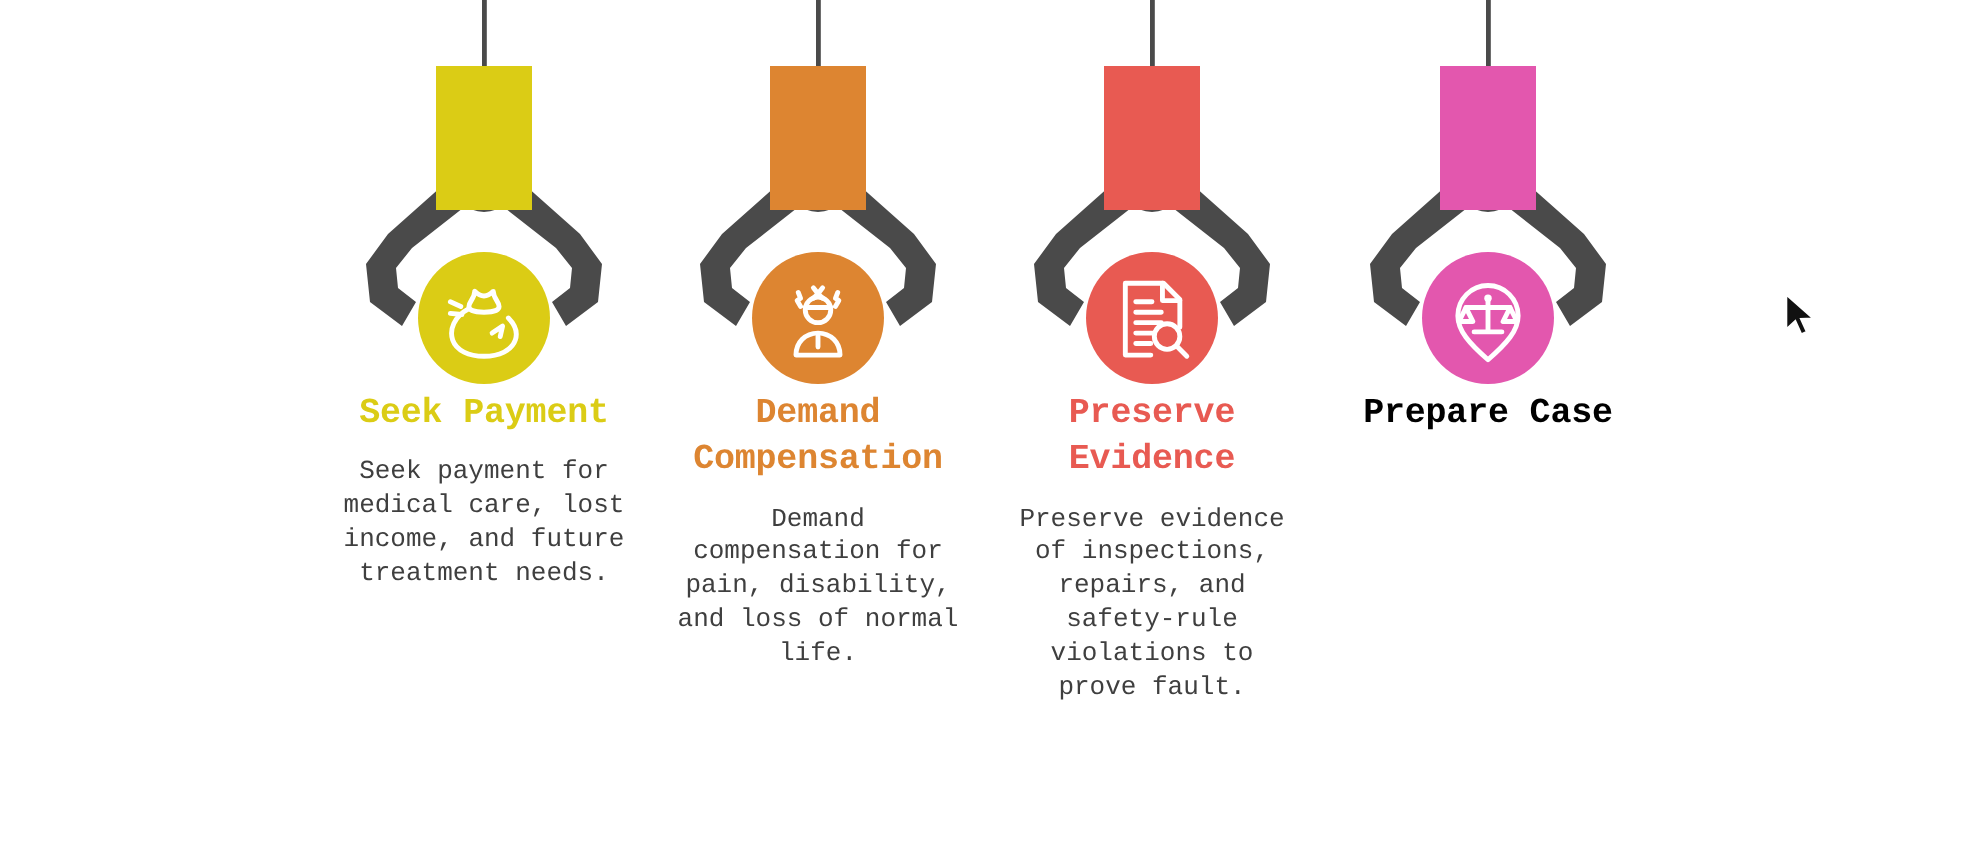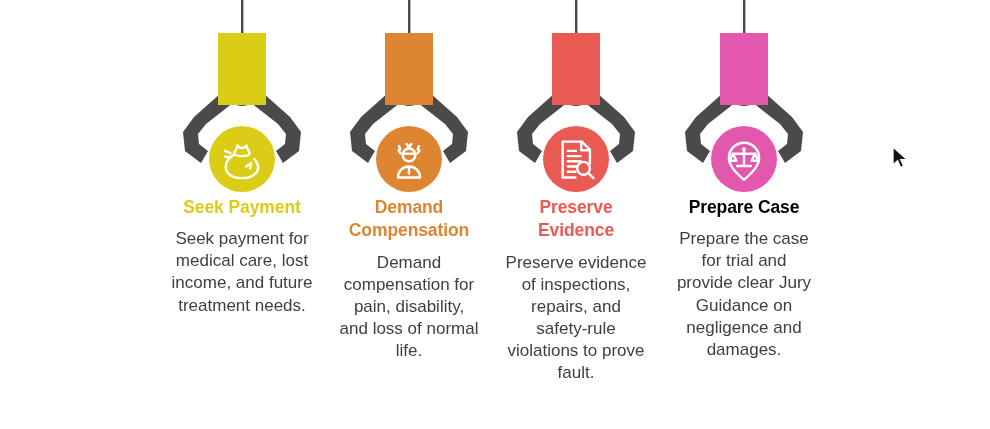--- a/index.html
+++ b/index.html
@@ -15,20 +15,21 @@
     font-family: "Liberation Sans", sans-serif;
     -webkit-font-smoothing: antialiased;
   }
 
   #board {
     position: absolute;
     left: 0;
     top: 0;
     width: 976px;
     height: 429px;
+    font-family: Liberation Mono, monospace;
   }
 
   .column {
     position: absolute;
     top: 0;
     width: 168px;
     text-align: center;
   }
 
   .claw-art {
@@ -45,21 +46,21 @@
   .col-title {
     font-size: 17.5px;
     font-weight: bold;
     line-height: 1.33;
     letter-spacing: -0.1px;
     margin: 0 auto;
     width: 150px;
   }
 
   .col-desc {
-    font-size: 17px;
+    font-size: 13px;
     line-height: 1.30;
     color: #3f3f3f;
     margin: 9px auto 0 auto;
     width: 142px;
   }
 
   
   #cursor {
     position: absolute;
     width: 20px;
@@ -208,18 +209,17 @@
           <path fill="none" stroke="#fff" stroke-width="4.2" stroke-linecap="round" stroke-linejoin="round" d="M31 41 h38"></path>
           <path fill="none" stroke="#fff" stroke-width="4.2" stroke-linecap="round" stroke-linejoin="round" d="M31 41 l-6 12 h12 z"></path>
           <path fill="none" stroke="#fff" stroke-width="4.2" stroke-linecap="round" stroke-linejoin="round" d="M69 41 l-6 12 h12 z"></path>
           <circle fill="#fff" stroke="none" cx="50" cy="33" r="3.2"></circle>
         </g>
       </g>
     </g>
   </svg>
       </div>
       <div class="col-title" style="color: #000000;">Prepare Case</div>
-      <div class="col-desc">Prepare the case for trial and provide clear Jury Guidance on negligence and damages.</div>
     </div>
     <div id="cursor" style="left: 891px; top: 146px;"><svg viewBox="0 0 20 24" xmlns="http://www.w3.org/2000/svg">
         <path d="M2 1 L2 19 L6.6 14.7 L9.6 21.4 L12.6 20 L9.7 13.6 L16 13.4 Z" fill="#111" stroke="#fff" stroke-width="1.3"></path>
       </svg></div>
   </div>
 
 </body></html>

